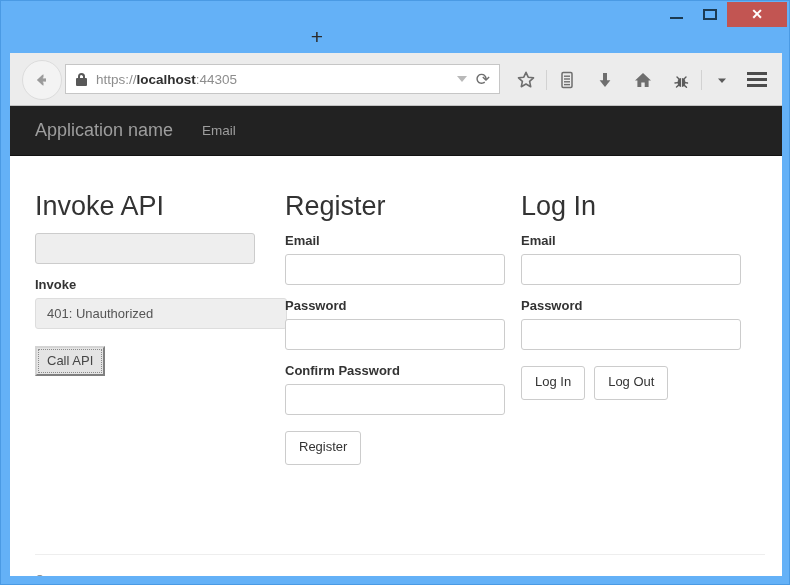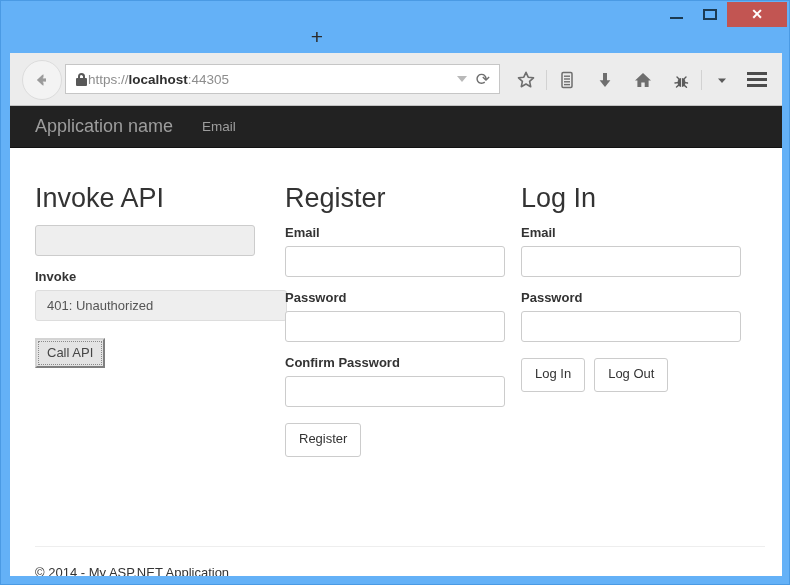--- a/index.html
+++ b/index.html
@@ -197,21 +197,21 @@
     box-sizing: border-box;
   }
   .lock-icon .body {
     position: absolute;
     left: 0; top: 5px;
     width: 11px; height: 8px;
     background: #585858;
     border-radius: 1px;
   }
   .url-text {
-    margin-left: 1px;
+    margin-left: 9px;
     font-size: 13.5px;
     color: #8d8d8d;
     white-space: nowrap;
   }
   .url-text b { color: #2f2f2f; font-weight: bold; }
   .url-text .port { color: #8d8d8d; }
   .url-right {
     margin-left: auto;
     display: flex;
     align-items: center;
@@ -266,21 +266,21 @@
     position: absolute;
     left: 9px; top: 105px;
     width: 772px;
     height: 470px;
     background: #ffffff;
     overflow: hidden;
   }
 
   
   .sitenav {
-    height: 42px;
+    height: 50px;
     background: #222222;
     border-bottom: 1px solid #121212;
     display: flex;
     align-items: center;
     box-sizing: border-box;
   }
   .brand {
     margin-left: 25px;
     color: #9d9d9d;
     font-size: 18px;

